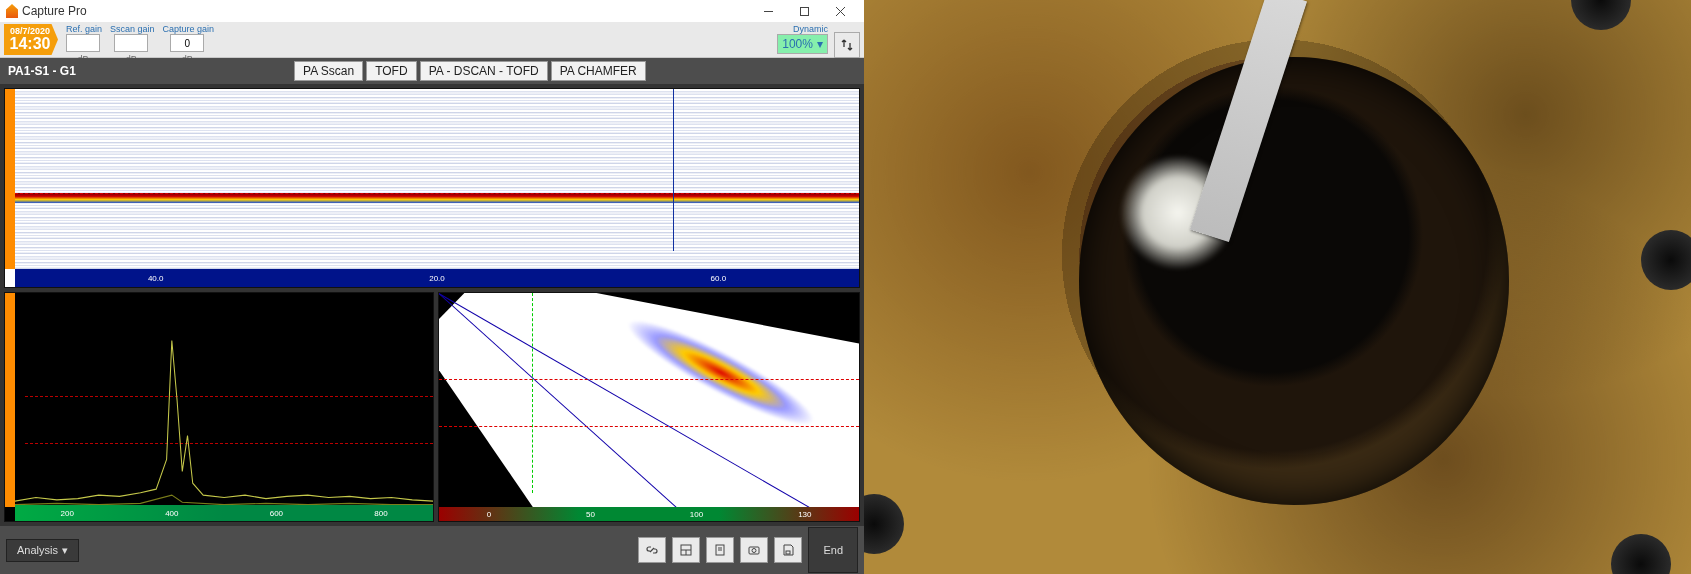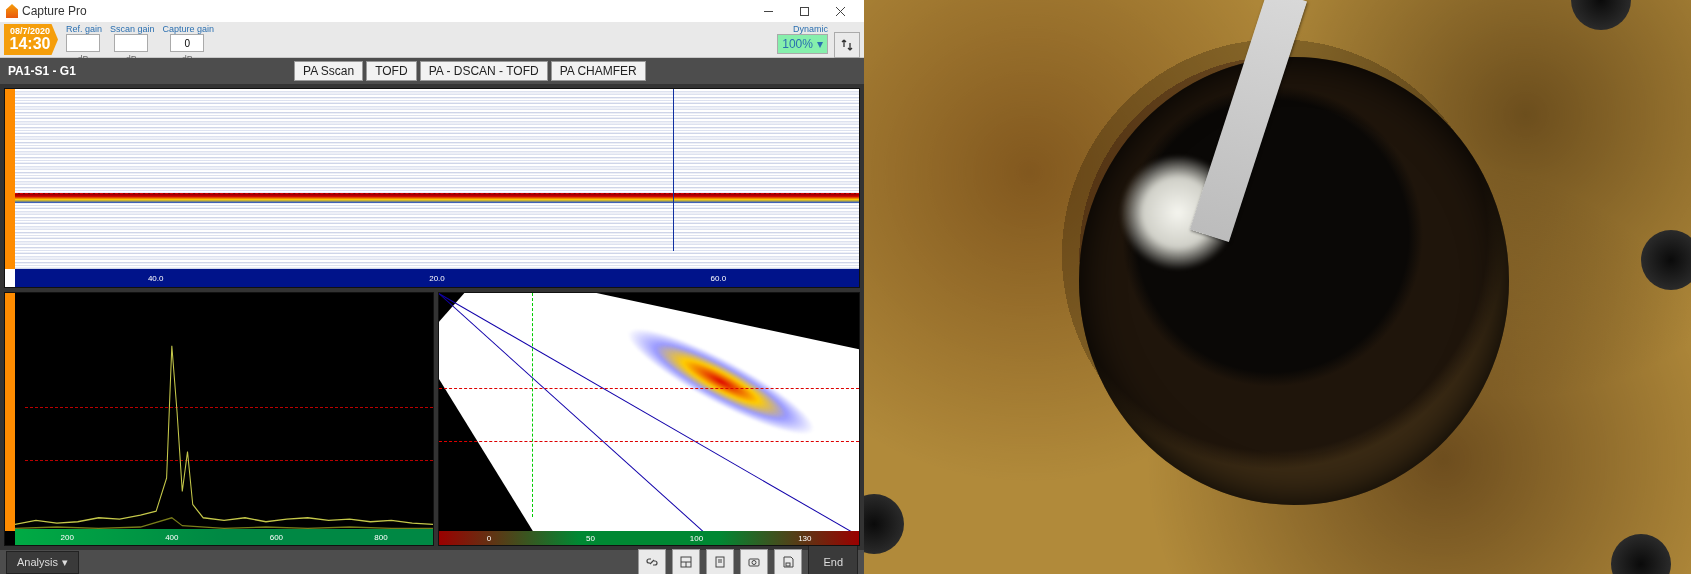--- a/index.html
+++ b/index.html
@@ -213,21 +213,21 @@
     background:linear-gradient(90deg,#9b0000,#083,#083,#9b0000);
     font-size:8px;color:#fff;display:flex;align-items:center;justify-content:space-around;
   }
 
   
   .wave { position:absolute; left:0; right:0; bottom:0; height:100%; }
   .wave svg { width:100%; height:100%; }
 
   
   .bottombar {
-    height:24px; background:#4d4d4d;
+    height:48px; background:#4d4d4d;
     display:flex; align-items:center; padding:0 6px; gap:6px;
   }
   .analysis-btn {
     background:#3a3a3a; color:#ddd; border:1px solid #222;
     font-size:11px; padding:4px 10px;
     display:flex;align-items:center;gap:4px;
   }
   .bottom-spacer{flex:1;}
   .icon-btn{
     width:28px;height:26px;background:#eaeaea;border:1px solid #999;

